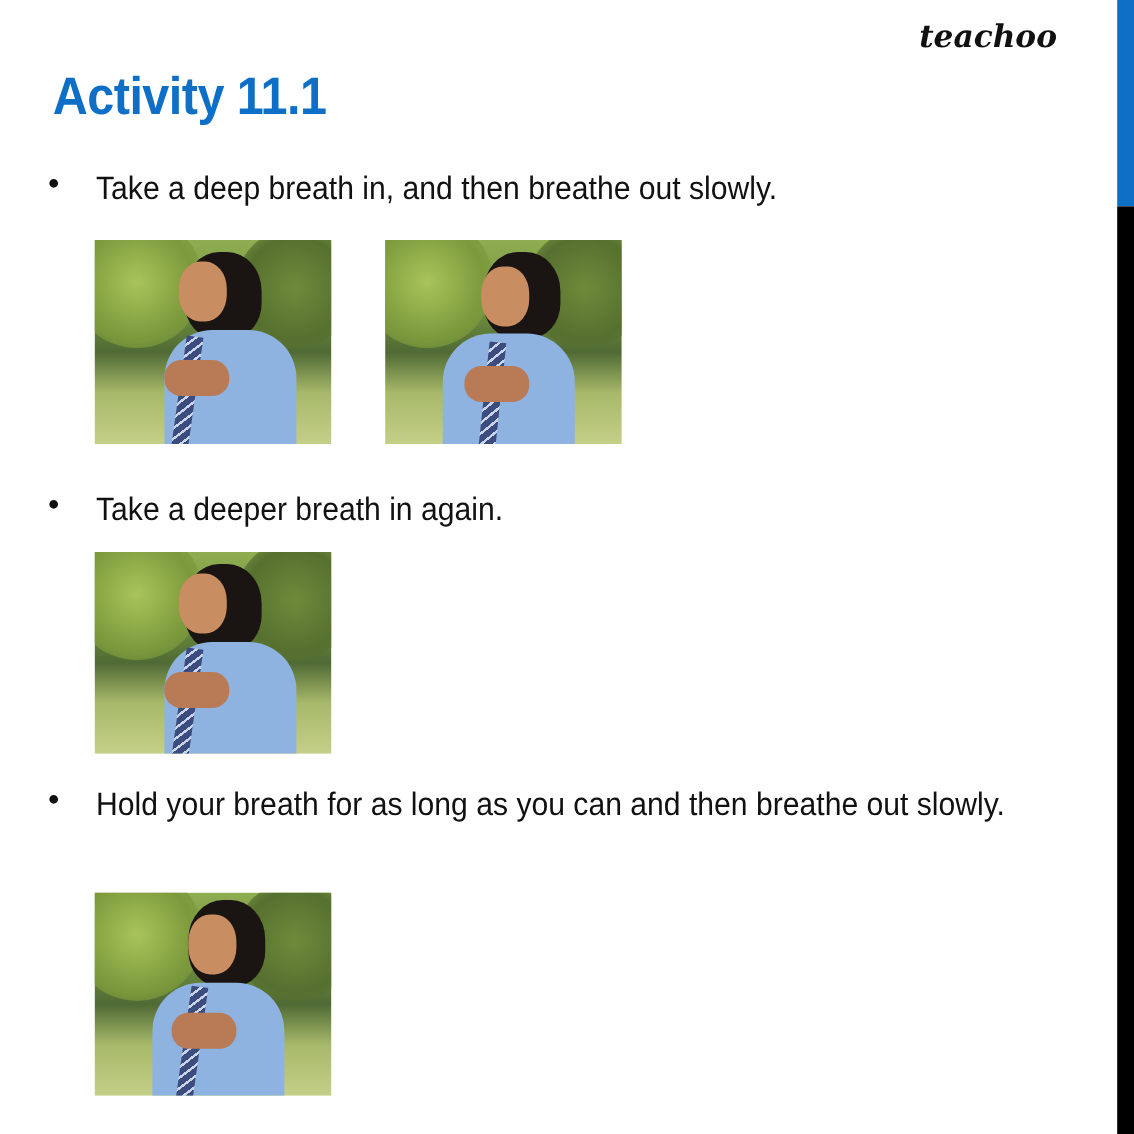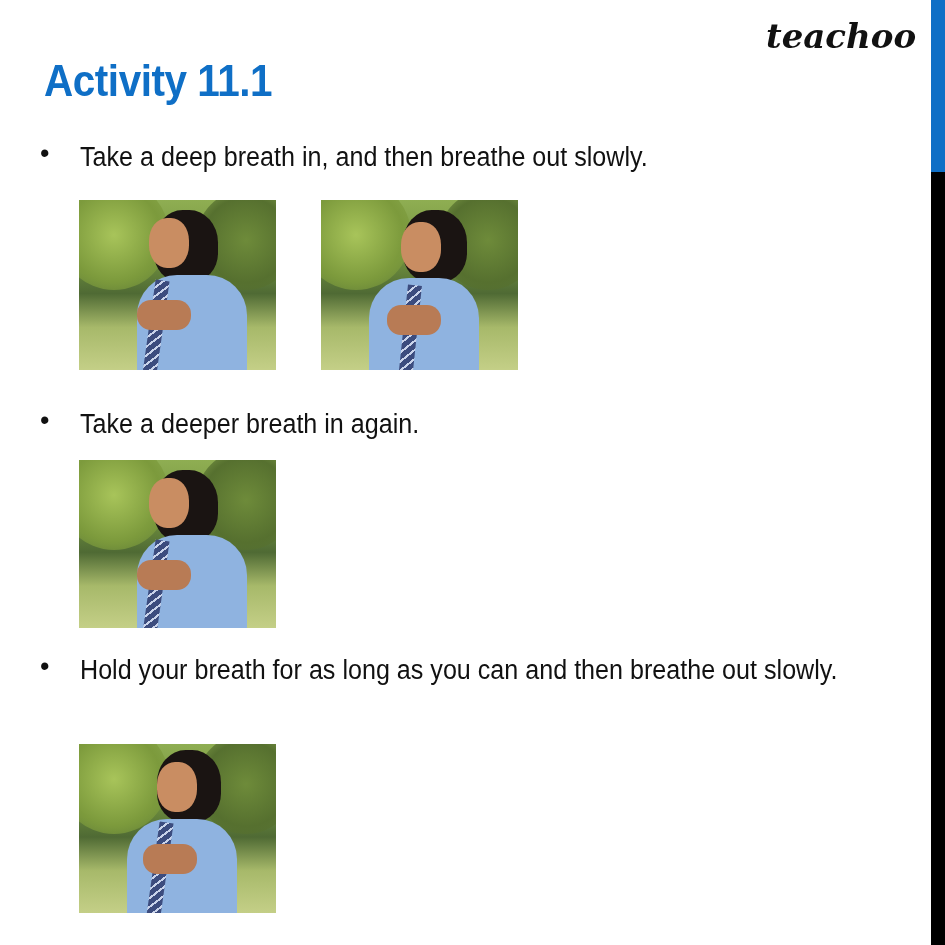--- a/index.html
+++ b/index.html
@@ -6,21 +6,21 @@
     body {
       width: 945px; height: 945px; position: relative; overflow: hidden;
       background: #ffffff;
       font-family: "Liberation Sans", sans-serif;
     }
     .side-bar-blue { position: absolute; left: 931px; top: 0; width: 14px; height: 172px; background: #0f6fc6; }
     .side-bar-black { position: absolute; left: 931px; top: 172px; width: 14px; height: 773px; background: #000000; }
     .logo {
       position: absolute; left: 766px; top: 16px;
       font-family: "DejaVu Serif", serif; font-style: italic; font-weight: bold;
-      font-size: 34px; color: #111; letter-spacing: 0px;
+      font-size: 26px; color: #111; letter-spacing: 0px;
     }
     .title {
       position: absolute; left: 44px; top: 56px;
       font-family: "Liberation Sans", sans-serif; font-weight: bold;
       font-size: 44px; color: #0f6fc6; letter-spacing: -0.5px;
       transform: scaleX(0.92); transform-origin: left;
     }
     .bullet-row { position: absolute; left: 40px; font-size: 27px; color: #111; }
     .bullet-row .dot { position: absolute; left: 0; top: 0; }
     .bullet-row .txt {

